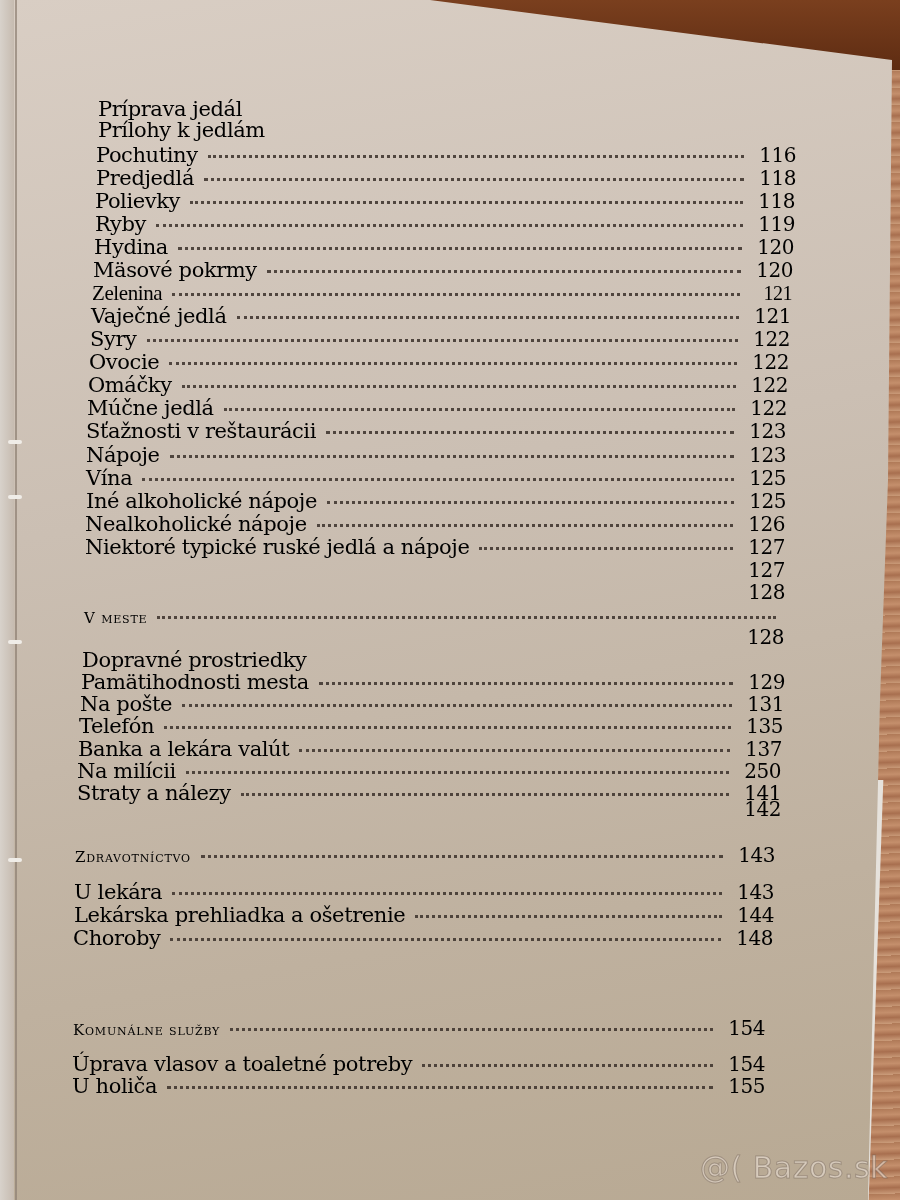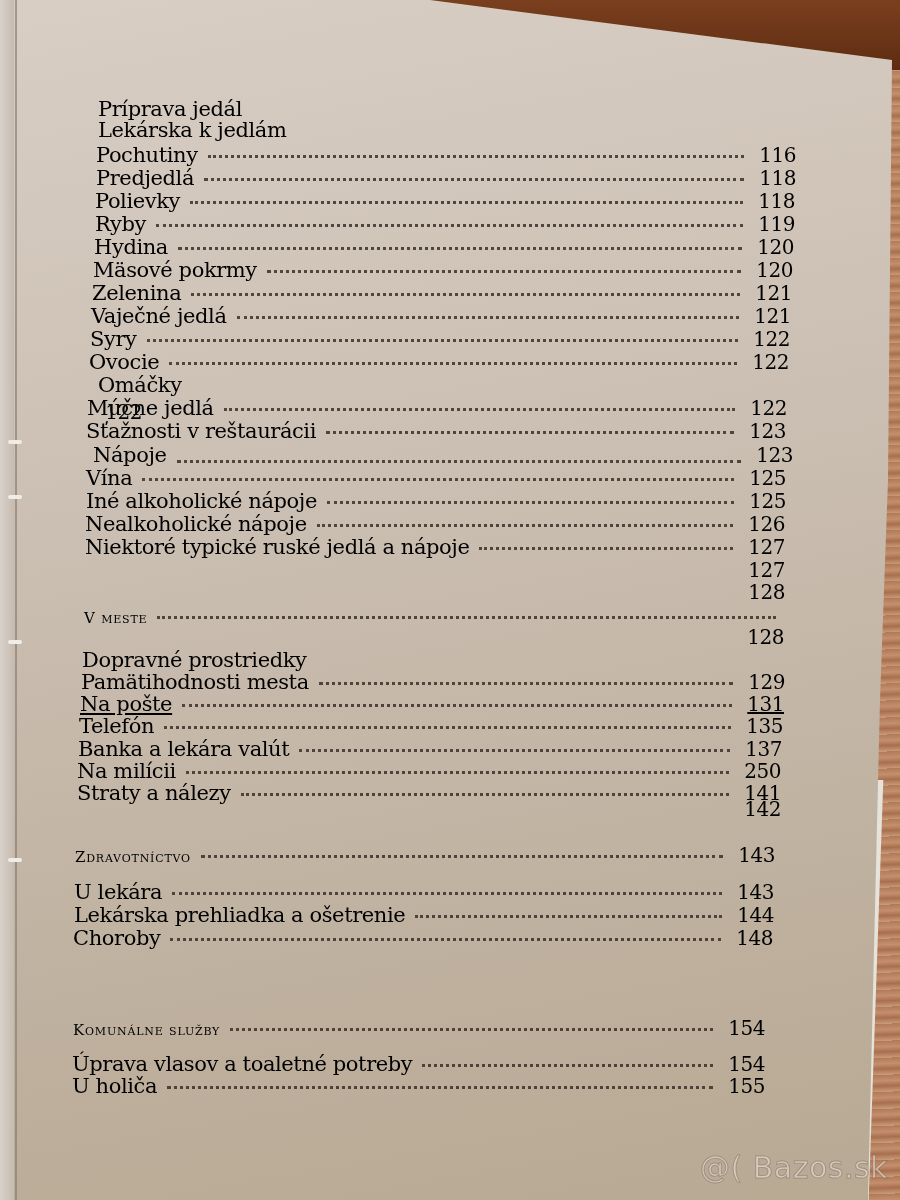--- a/index.html
+++ b/index.html
@@ -136,21 +136,21 @@
 <div class="stitch" style="top:495px"></div>
 <div class="stitch" style="top:640px"></div>
 <div class="stitch" style="top:858px"></div>
 
 <div class="toc">
 
   <div class="row" style="left:98px;top:97px;width:0;">
     <span class="label">Príprava jedál</span>
   </div>
   <div class="row" style="left:98px;top:118px;width:0;">
-    <span class="label">Lekárska k jedlám</span>
+    <span class="label">Prílohy k jedlám</span>
   </div>
   <div class="row" style="left:96px;top:143px;width:700px;">
     <span class="label">Pochutiny</span>
     <span class="leader"></span>
     <span class="page-num">116</span>
   </div>
   <div class="row" style="left:96px;top:166px;width:700px;">
     <span class="label">Predjedlá</span>
     <span class="leader"></span>
     <span class="page-num">118</span>
@@ -168,56 +168,56 @@
   <div class="row" style="left:94px;top:235px;width:700px;">
     <span class="label">Hydina</span>
     <span class="leader"></span>
     <span class="page-num">120</span>
   </div>
   <div class="row" style="left:93px;top:258px;width:700px;">
     <span class="label">Mäsové pokrmy</span>
     <span class="leader"></span>
     <span class="page-num">120</span>
   </div>
-  <div class="row" style="left:92px;top:281px;width:700px;">
+  <div class="row" style="left:92px;top:281px;width:700px;font-family:Liberation Serif, serif;">
     <span class="label">Zelenina</span>
     <span class="leader"></span>
     <span class="page-num">121</span>
   </div>
   <div class="row" style="left:91px;top:304px;width:700px;">
     <span class="label">Vaječné jedlá</span>
     <span class="leader"></span>
     <span class="page-num">121</span>
   </div>
   <div class="row" style="left:90px;top:327px;width:700px;">
     <span class="label">Syry</span>
     <span class="leader"></span>
     <span class="page-num">122</span>
   </div>
   <div class="row" style="left:89px;top:350px;width:700px;">
     <span class="label">Ovocie</span>
     <span class="leader"></span>
     <span class="page-num">122</span>
   </div>
-  <div class="row" style="left:88px;top:373px;width:700px;flex-direction:column;">
+  <div class="row" style="left:88px;top:373px;width:700px;">
     <span class="label">Omáčky</span>
     <span class="leader"></span>
     <span class="page-num">122</span>
   </div>
   <div class="row" style="left:87px;top:396px;width:700px;">
     <span class="label">Múčne jedlá</span>
     <span class="leader"></span>
     <span class="page-num">122</span>
   </div>
   <div class="row" style="left:86px;top:419px;width:700px;justify-content:space-between;">
     <span class="label">Sťažnosti v reštaurácii</span>
     <span class="leader"></span>
     <span class="page-num">123</span>
   </div>
-  <div class="row" style="left:93px;top:443px;width:700px;align-items:flex-end;">
+  <div class="row" style="left:86px;top:443px;width:700px;">
     <span class="label">Nápoje</span>
     <span class="leader"></span>
     <span class="page-num">123</span>
   </div>
   <div class="row" style="left:86px;top:466px;width:700px;">
     <span class="label">Vína</span>
     <span class="leader"></span>
     <span class="page-num">125</span>
   </div>
   <div class="row" style="left:86px;top:489px;width:700px;">
@@ -250,21 +250,21 @@
     <span class="page-num">128</span>
   </div>
   <div class="row" style="left:82px;top:648px;width:0;">
     <span class="label">Dopravné prostriedky</span>
   </div>
   <div class="row" style="left:81px;top:670px;width:704px;">
     <span class="label">Pamätihodnosti mesta</span>
     <span class="leader"></span>
     <span class="page-num">129</span>
   </div>
-  <div class="row" style="left:80px;top:692px;width:704px;text-decoration:underline;">
+  <div class="row" style="left:80px;top:692px;width:704px;">
     <span class="label">Na pošte</span>
     <span class="leader"></span>
     <span class="page-num">131</span>
   </div>
   <div class="row" style="left:79px;top:714px;width:704px;">
     <span class="label">Telefón</span>
     <span class="leader"></span>
     <span class="page-num">135</span>
   </div>
   <div class="row" style="left:78px;top:737px;width:704px;">

